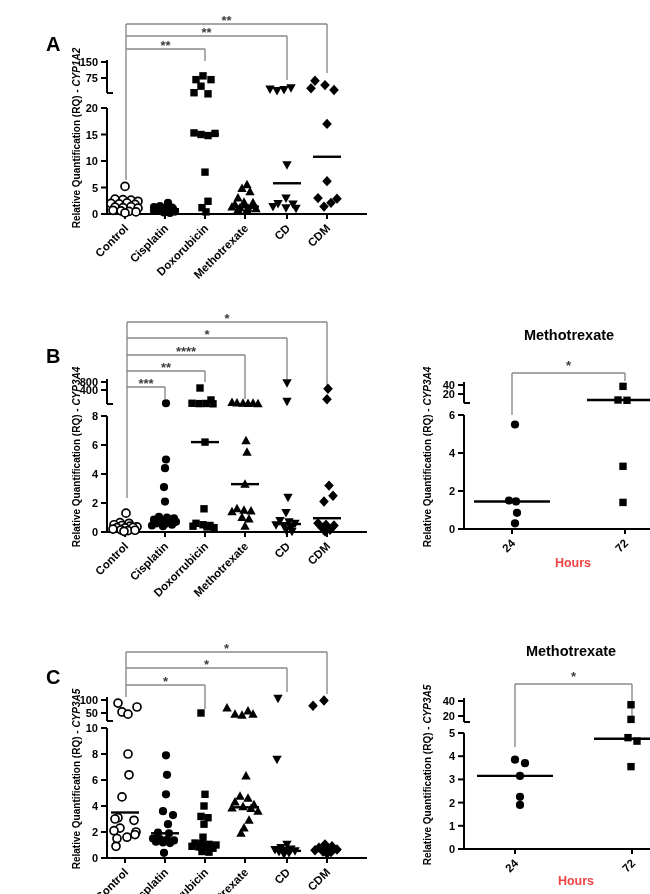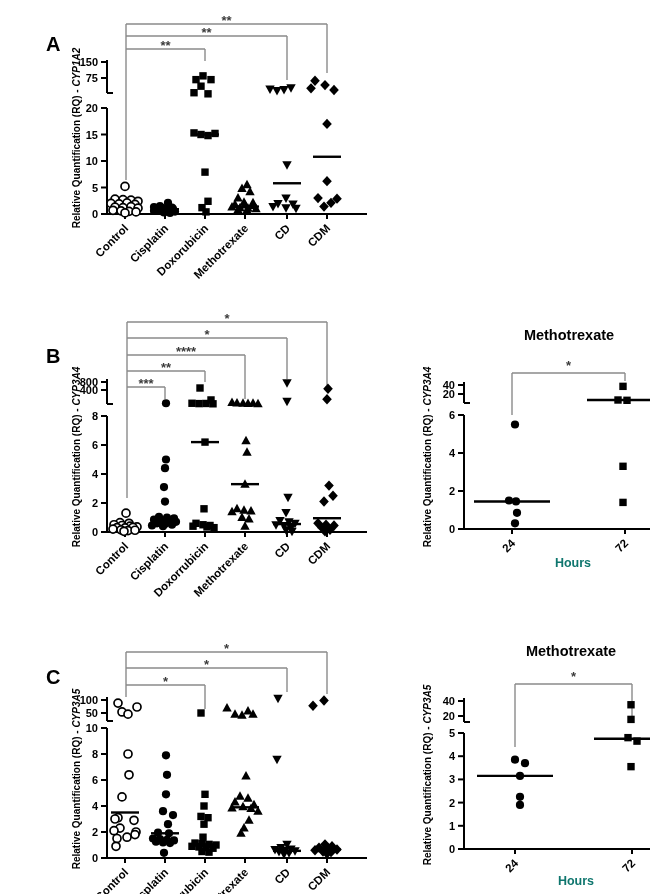--- a/index.html
+++ b/index.html
@@ -6,21 +6,21 @@
   .fig{position:relative;width:650px;height:894px;background:#ffffff;overflow:hidden;
        font-family:"Liberation Sans",sans-serif;}
   .fig svg{position:absolute;left:0;top:0;}
   svg text{font-family:"Liberation Sans",sans-serif;font-weight:bold;fill:#000;}
   .tick-label{font-size:11px;}
   .cat-label{font-size:11.5px;}
   .ytitle{font-size:10px;}
   .stars{font-size:13px;fill:#3b3b3b;}
   .panel-letter{position:absolute;font:bold 20px "Liberation Sans",sans-serif;color:#000;}
   .chart-title{position:absolute;transform:translateX(-50%);font:bold 14.5px "Liberation Sans",sans-serif;color:#000;white-space:nowrap;}
-  .axis-xlabel{position:absolute;transform:translateX(-50%);font:bold 12.5px "Liberation Sans",sans-serif;color:#0f766e;white-space:nowrap;}
+  .axis-xlabel{position:absolute;transform:translateX(-50%);font:bold 12.5px "Liberation Sans",sans-serif;color:#ef4444;white-space:nowrap;}
 </style>
 </head>
 <body>
 
 <figure class="fig" id="figure-root">
   <div id="svg-host">
       <svg width="650" height="894" viewBox="0 0 650 894">
         <g>
           <g stroke="#8a8a8a" stroke-width="1.4" fill="none">
             <line x1="86" y1="8" x2="86" y2="164"></line>

